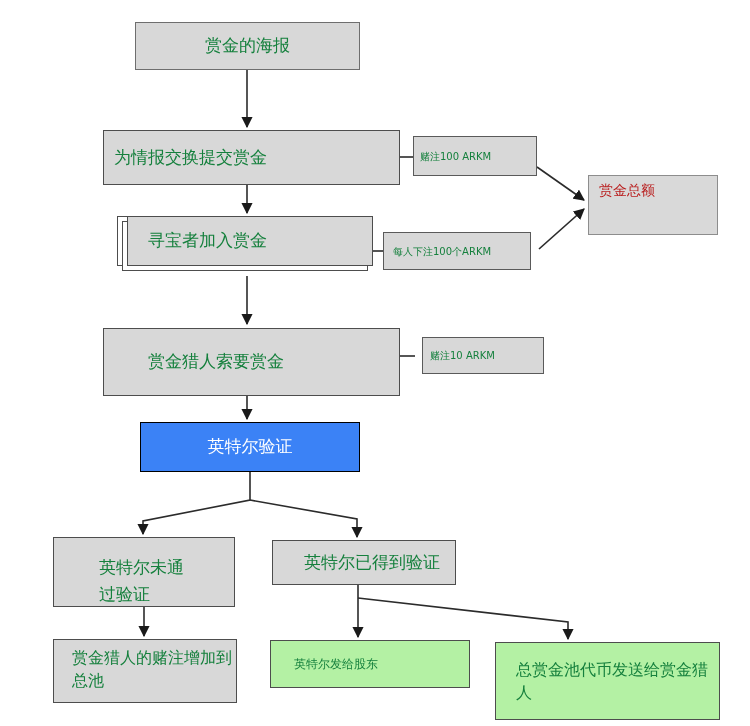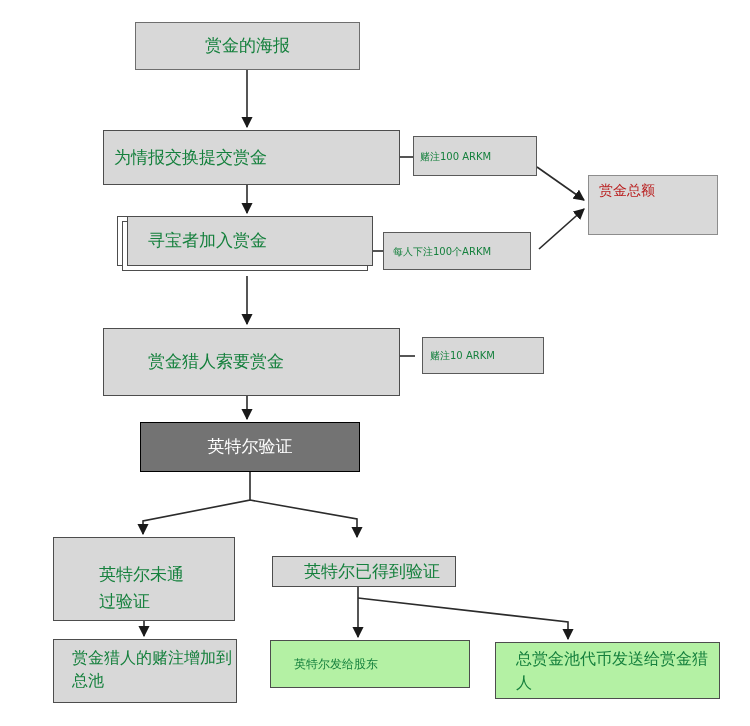--- a/index.html
+++ b/index.html
@@ -28,21 +28,21 @@
     border: 1.5px solid #4d4d4d;
     color: #15803d;
     font-size: 17px;
     display: flex;
     align-items: center;
     z-index: 2;
     line-height: 1.5;
   }
   .node--center { justify-content: center; }
   .node--black {
-    background: #737373;
+    background: #3b82f6;
     border-color: #000000;
     color: #ffffff;
   }
   .node--green {
     background: #b4f1a4;
     border-color: #4d4d4d;
   }
   .node--side {
     font-size: 10px;
     border-width: 1.2px;
@@ -135,33 +135,33 @@
   </div>
 
   <div class="node node--side" style="left:422px; top:337px; width:122px; height:37px; padding-left:7px;">
     <span>赌注10 ARKM</span>
   </div>
 
   <div class="node node--black node--center" style="left:140px; top:422px; width:220px; height:50px;">
     <span>英特尔验证</span>
   </div>
 
-  <div class="node" style="left:53px; top:537px; width:182px; height:84px; padding:17px 40px 0 45px; line-height:1.55;align-items:center;">
+  <div class="node" style="left:53px; top:537px; width:182px; height:70px; padding:17px 40px 0 45px; line-height:1.55;align-items:center;">
     <span>英特尔未通过验证</span>
   </div>
 
-  <div class="node" style="left:272px; top:556px; width:184px; height:31px; padding-left:31px;">
+  <div class="node" style="left:272px; top:540px; width:184px; height:45px; padding-left:31px;">
     <span>英特尔已得到验证</span>
   </div>
 
   <div class="node node--sm" style="left:53px; top:639px; width:184px; height:64px; padding:0 2px 0 18px; line-height:1.45;font-family:Liberation Mono, monospace;">
     <span>赏金猎人的赌注增加到总池</span>
   </div>
 
   <div class="node node--green" style="left:270px; top:640px; width:200px; height:48px; padding-left:23px; font-size:12px;">
     <span>英特尔发给股东</span>
   </div>
 
-  <div class="node node--green node--sm" style="left:495px; top:642px; width:225px; height:57px; padding:0 5px 0 20px; line-height:1.45;">
+  <div class="node node--green node--sm" style="left:495px; top:642px; width:225px; height:78px; padding:0 5px 0 20px; line-height:1.45;">
     <span>总赏金池代币发送给赏金猎人</span>
   </div>
 
 </div>
 
 </body></html>

